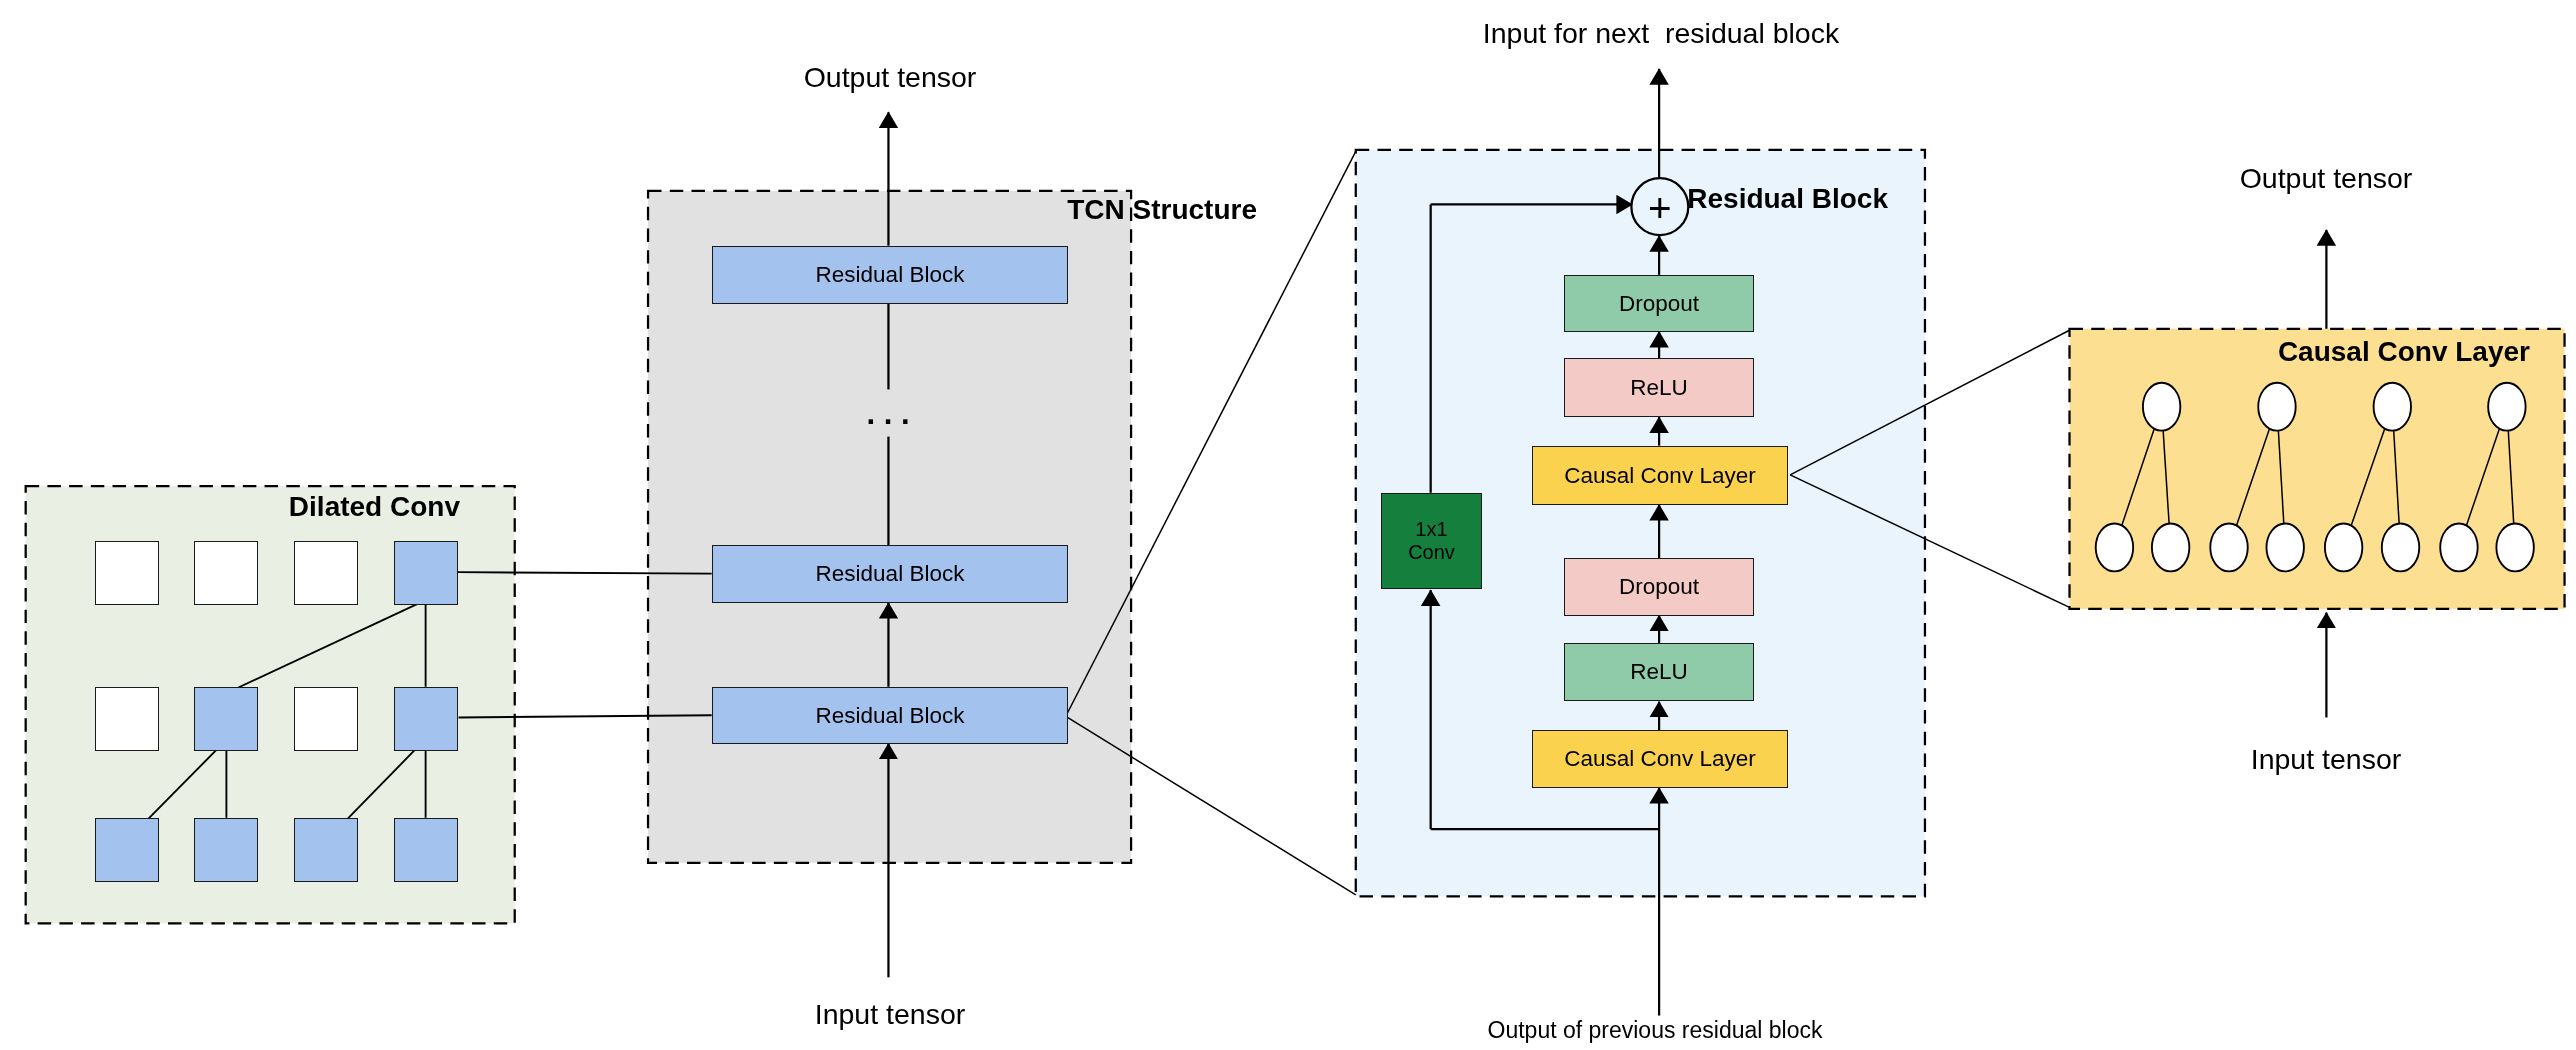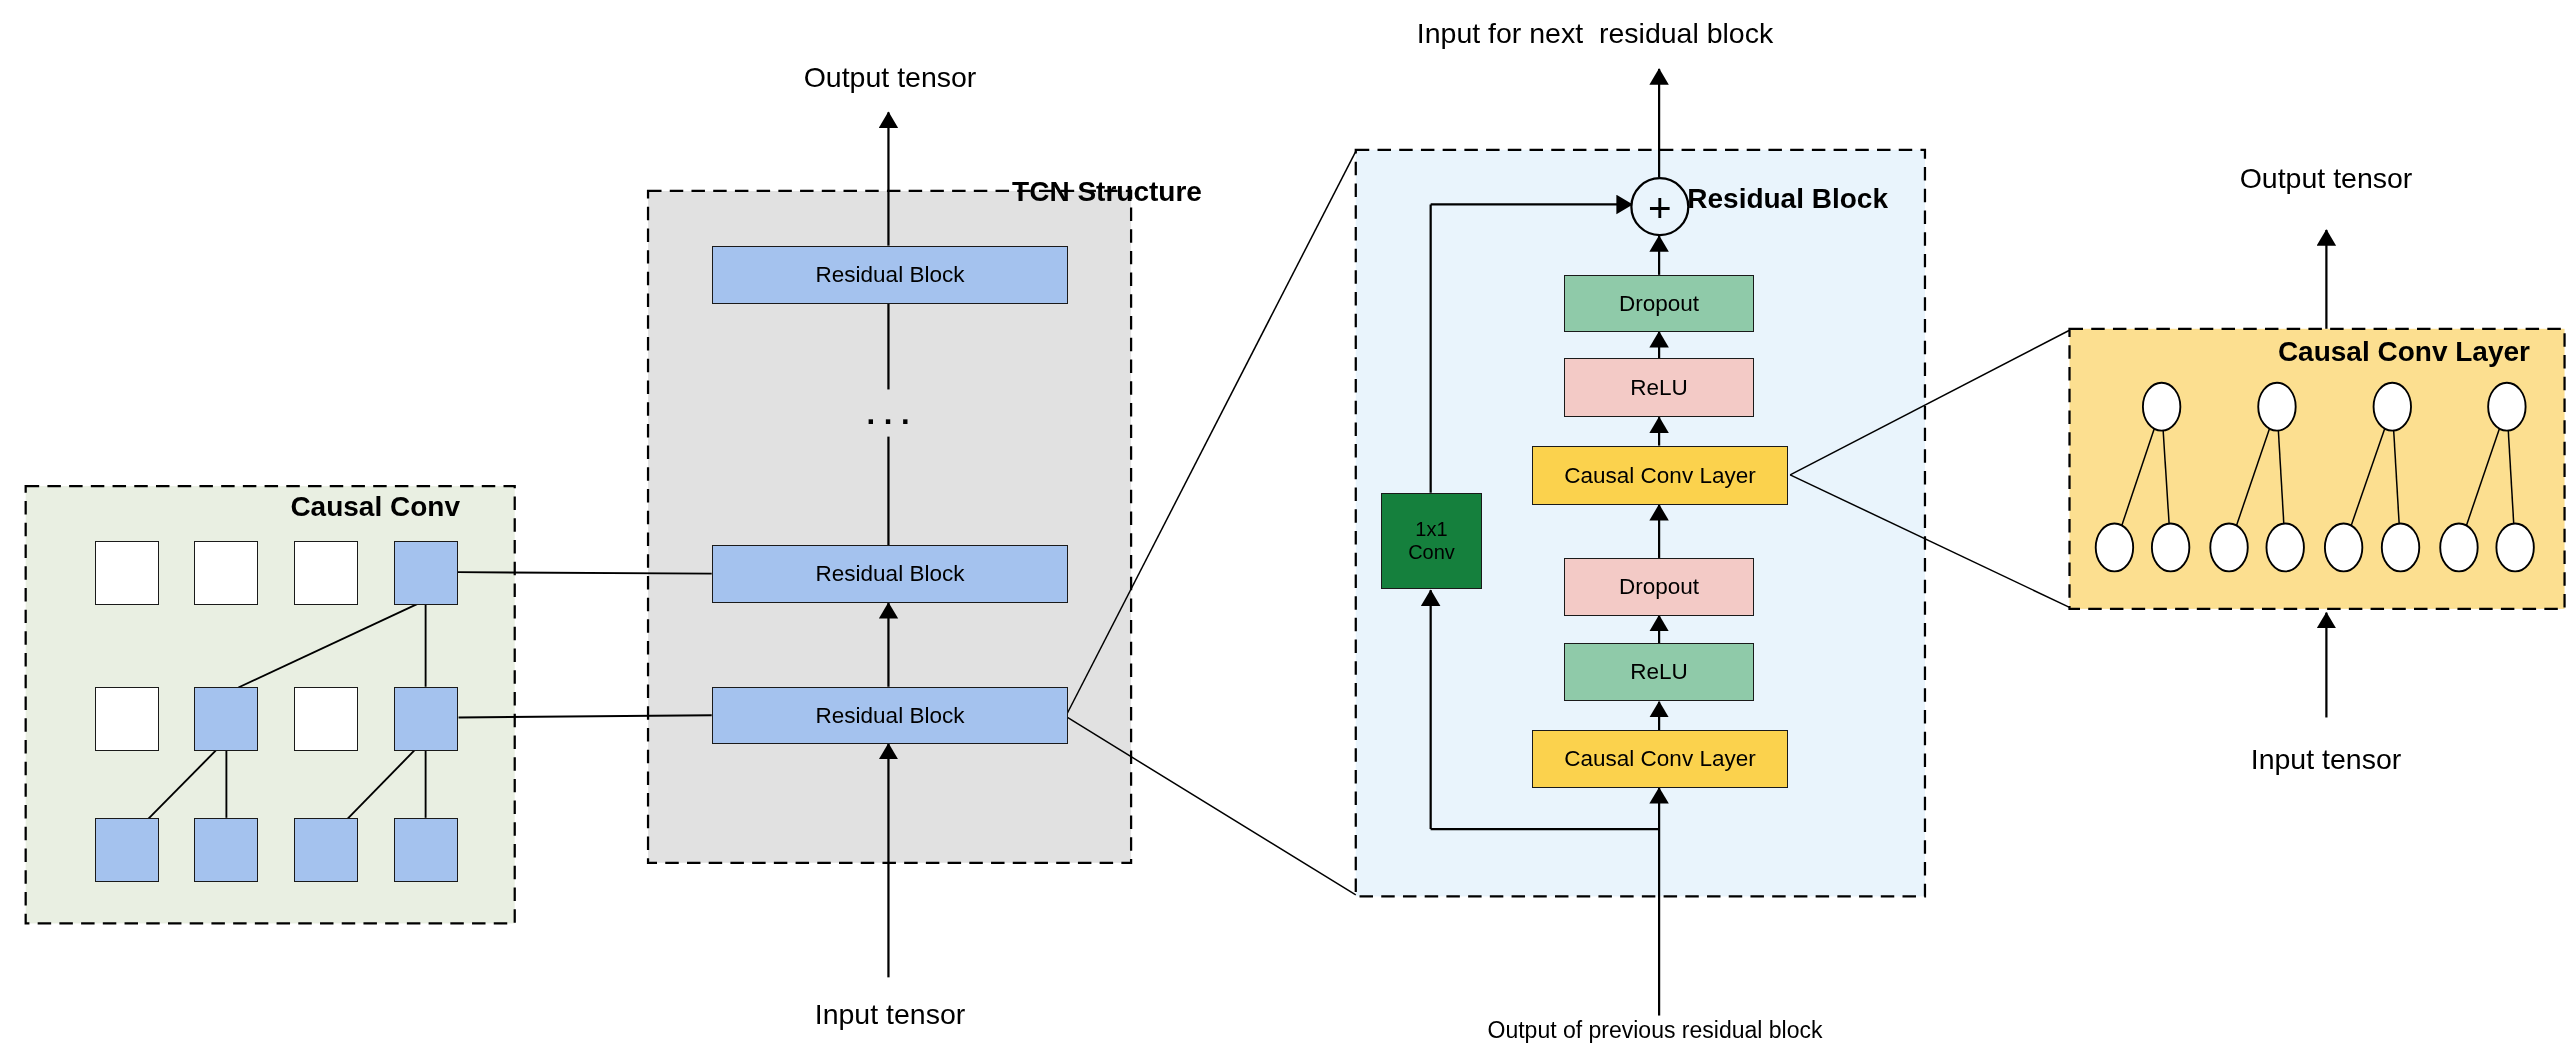--- a/index.html
+++ b/index.html
@@ -84,22 +84,22 @@
         <ellipse cx="3205" cy="731" rx="25" ry="32" fill="#fff" stroke="#000" stroke-width="2.5"></ellipse>
         <ellipse cx="3283" cy="731" rx="25" ry="32" fill="#fff" stroke="#000" stroke-width="2.5"></ellipse>
         <ellipse cx="3358" cy="731" rx="25" ry="32" fill="#fff" stroke="#000" stroke-width="2.5"></ellipse>
       </g>
     <g id="svg-plus">
         <circle cx="2216" cy="276" r="38" fill="#e9f4fc" stroke="#000" stroke-width="3"></circle>
         <text x="2216" y="278" text-anchor="middle" dominant-baseline="central" font-size="54" font-family="&quot;Liberation Sans&quot;, sans-serif">+</text>
       </g>
   </svg>
 
-  <div class="abs grouptitle" style="left:210px;top:491px;width:250px;text-align:right;font-size:28px;">Causal Conv</div>
-  <div class="abs grouptitle" style="left:957px;top:176px;width:300px;text-align:center;font-size:28px;">TCN Structure</div>
+  <div class="abs grouptitle" style="left:210px;top:491px;width:250px;text-align:right;font-size:28px;">Dilated Conv</div>
+  <div class="abs grouptitle" style="left:957px;top:194px;width:300px;text-align:right;font-size:28px;">TCN Structure</div>
   <div class="abs grouptitle" style="left:1663px;top:183px;width:225px;text-align:right;font-size:28px;">Residual Block</div>
   <div class="abs grouptitle" style="left:2268px;top:336px;width:262px;text-align:right;font-size:28px;">Causal Conv Layer</div>
 
   <div id="nodes-layer">
       <div class="abs node" style="left: 712px; top: 246px; width: 356px; height: 58px; background: rgb(164, 194, 238); font-size: 22.5px;">Residual Block</div>
       <div class="abs node" style="left: 712px; top: 545px; width: 356px; height: 58px; background: rgb(164, 194, 238); font-size: 22.5px;">Residual Block</div>
       <div class="abs node" style="left: 712px; top: 687px; width: 356px; height: 57px; background: rgb(164, 194, 238); font-size: 22.5px;">Residual Block</div>
       <div class="abs node" style="left: 1564px; top: 275px; width: 190px; height: 57px; background: rgb(143, 202, 169); font-size: 22.5px;">Dropout</div>
       <div class="abs node" style="left: 1564px; top: 358px; width: 190px; height: 59px; background: rgb(243, 202, 198); font-size: 22.5px;">ReLU</div>
       <div class="abs node" style="left: 1532px; top: 446px; width: 256px; height: 59px; background: rgb(251, 210, 77); font-size: 22.5px;">Causal Conv Layer</div>
@@ -119,20 +119,20 @@
       <div class="abs square" style="left: 294px; top: 687px; width: 64px; height: 64px; background: rgb(255, 255, 255);"></div>
       <div class="abs square" style="left: 394px; top: 687px; width: 64px; height: 64px; background: rgb(164, 194, 238);"></div>
       <div class="abs square" style="left: 95px; top: 818px; width: 64px; height: 64px; background: rgb(164, 194, 238);"></div>
       <div class="abs square" style="left: 194px; top: 818px; width: 64px; height: 64px; background: rgb(164, 194, 238);"></div>
       <div class="abs square" style="left: 294px; top: 818px; width: 64px; height: 64px; background: rgb(164, 194, 238);"></div>
       <div class="abs square" style="left: 394px; top: 818px; width: 64px; height: 64px; background: rgb(164, 194, 238);"></div>
     </div>
   <div id="texts-layer">
       <div class="abs freetext" style="left: 553px; top: 61px; width: 674px; font-size: 28.5px;">Output tensor</div>
       <div class="abs freetext" style="left: 553px; top: 998px; width: 674px; font-size: 28.5px;">Input tensor</div>
-      <div class="abs freetext" style="left: 1258px; top: 16.5px; width: 674px; font-size: 28.5px; text-align: center;">Input for next  residual block</div>
+      <div class="abs freetext" style="left: 1324px; top: 16.5px; width: 674px; font-size: 28.5px; text-align: center;">Input for next  residual block</div>
       <div class="abs freetext" style="left: 1318px; top: 1017px; width: 674px; font-size: 23px; text-align: center;">Output of previous residual block</div>
       <div class="abs freetext" style="left: 1989px; top: 162px; width: 674px; font-size: 28.5px;">Output tensor</div>
       <div class="abs freetext" style="left: 1989px; top: 743px; width: 674px; font-size: 28.5px;">Input tensor</div>
       <div class="abs freetext" style="left: 551px; top: 396px; width: 674px; font-size: 31px; font-weight: bold;">. . .</div>
     </div>
 </div>
 
 
 </body></html>

